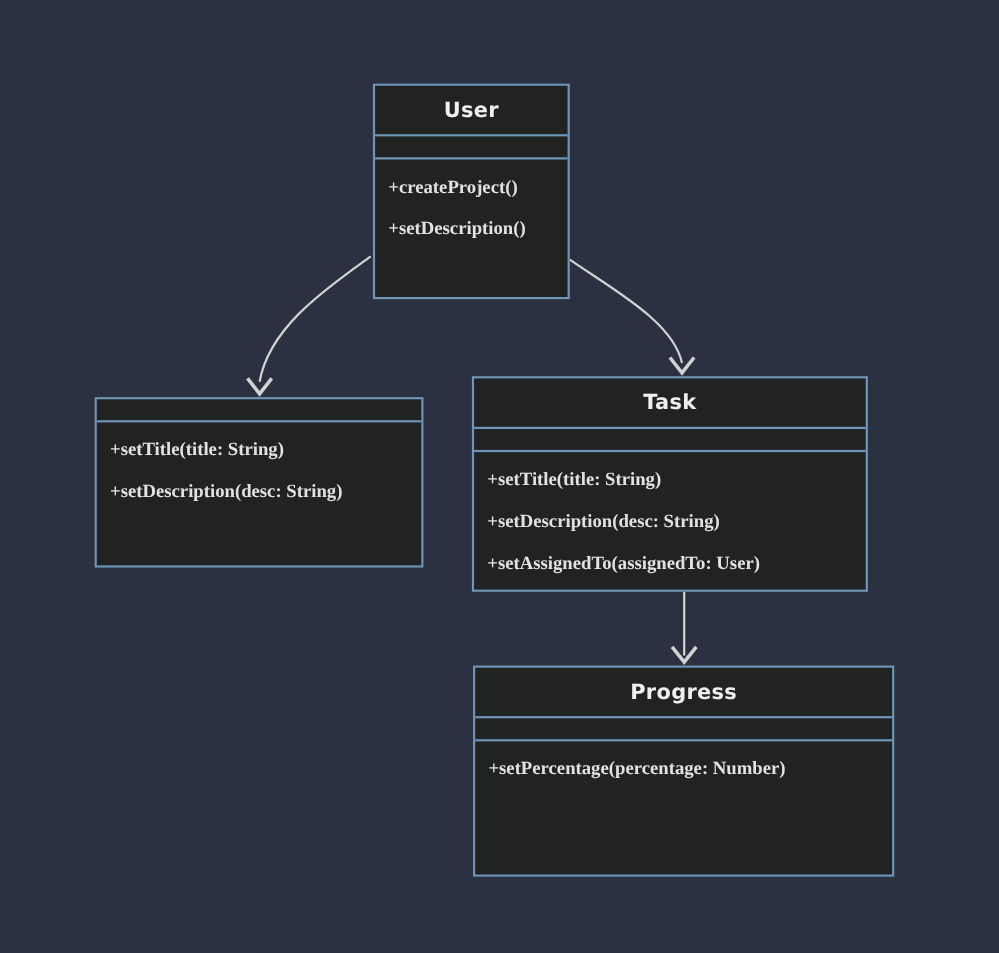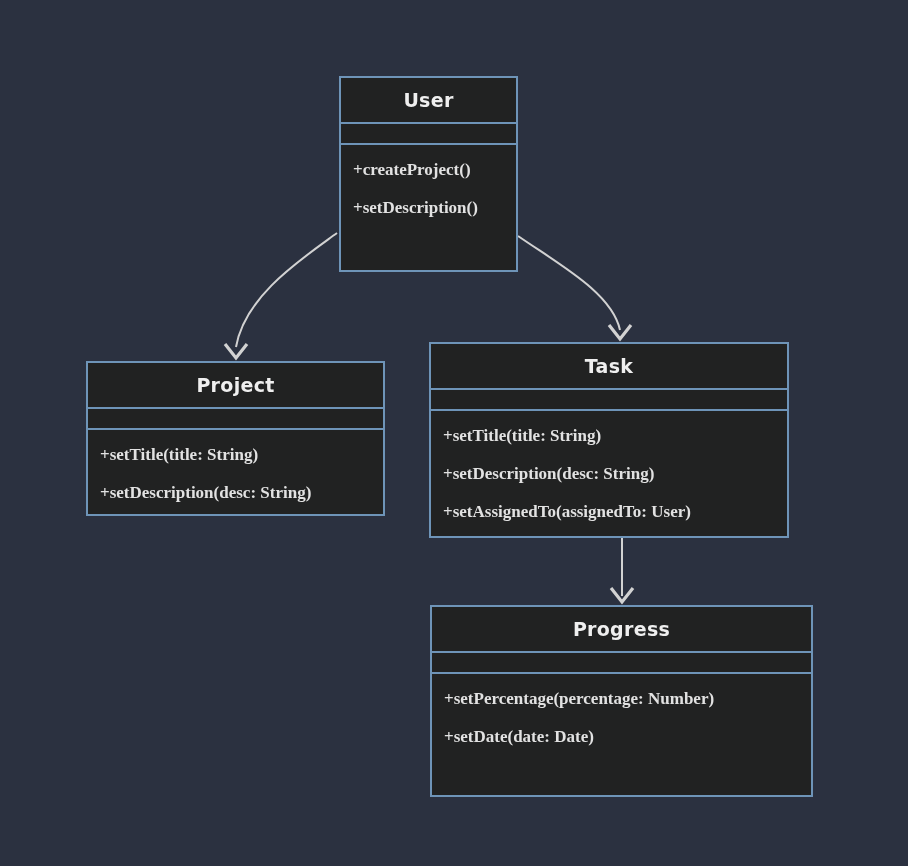--- a/index.html
+++ b/index.html
@@ -97,21 +97,20 @@
   <div class="uml-class" id="class-user">
     <div class="uml-title">User</div>
     <div class="uml-attrs"></div>
     <div class="uml-methods">
       <div class="method">+createProject()</div>
       <div class="method">+setDescription()</div>
     </div>
   </div>
 
   <div class="uml-class" id="class-project">
-    <div class="uml-title">Project</div>
     <div class="uml-attrs"></div>
     <div class="uml-methods">
       <div class="method">+setTitle(title: String)</div>
       <div class="method">+setDescription(desc: String)</div>
     </div>
   </div>
 
   <div class="uml-class" id="class-task">
     <div class="uml-title">Task</div>
     <div class="uml-attrs"></div>
@@ -120,17 +119,16 @@
       <div class="method">+setDescription(desc: String)</div>
       <div class="method">+setAssignedTo(assignedTo: User)</div>
     </div>
   </div>
 
   <div class="uml-class" id="class-progress">
     <div class="uml-title">Progress</div>
     <div class="uml-attrs"></div>
     <div class="uml-methods">
       <div class="method">+setPercentage(percentage: Number)</div>
-      <div class="method">+setDate(date: Date)</div>
     </div>
   </div>
 
 </div>
 
 </body></html>

